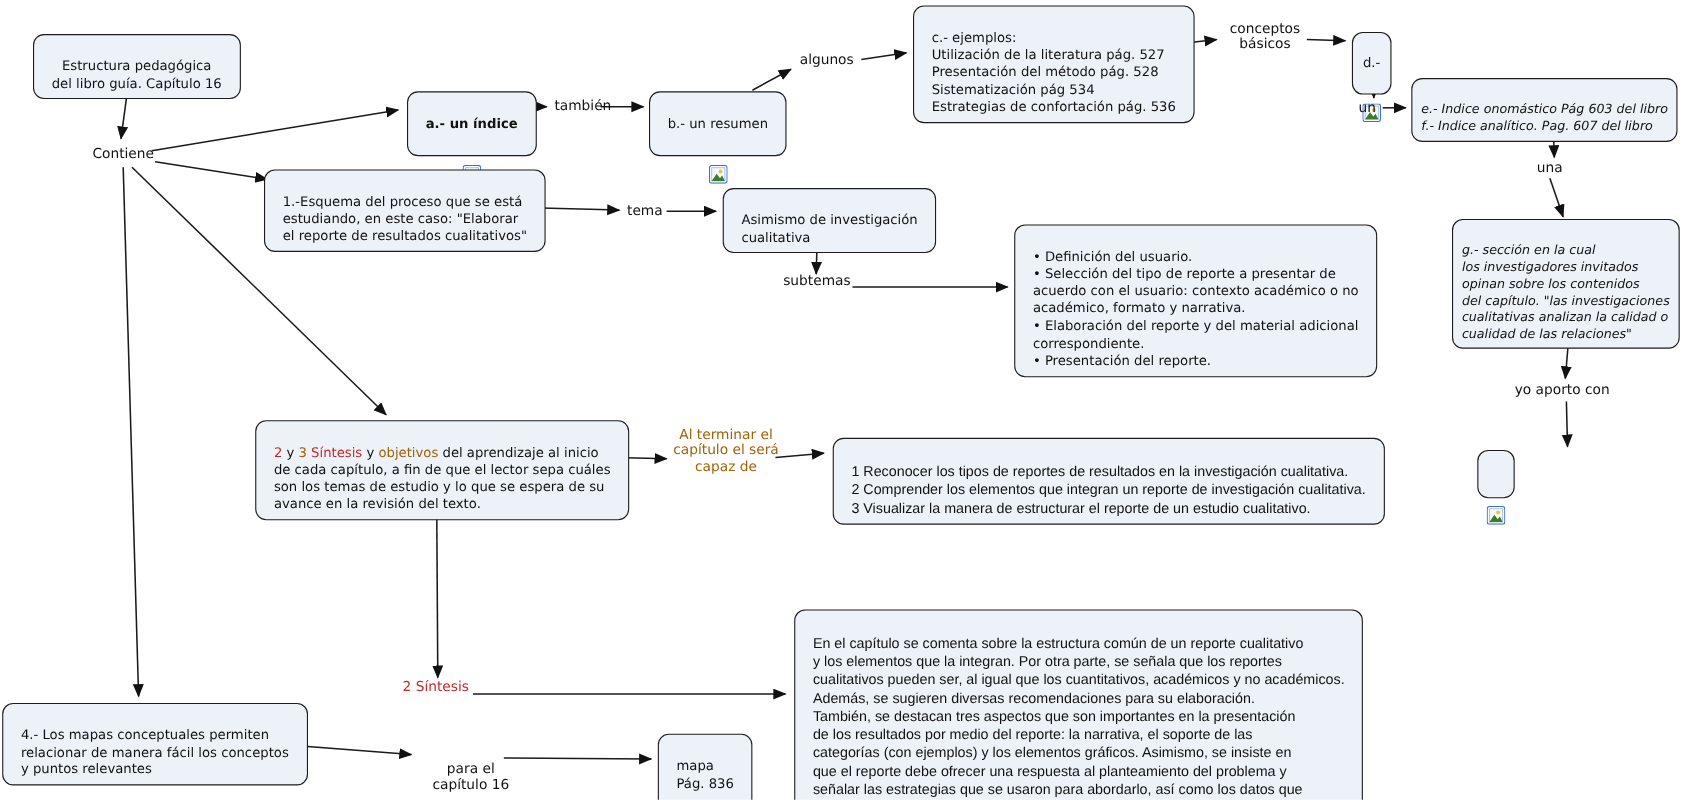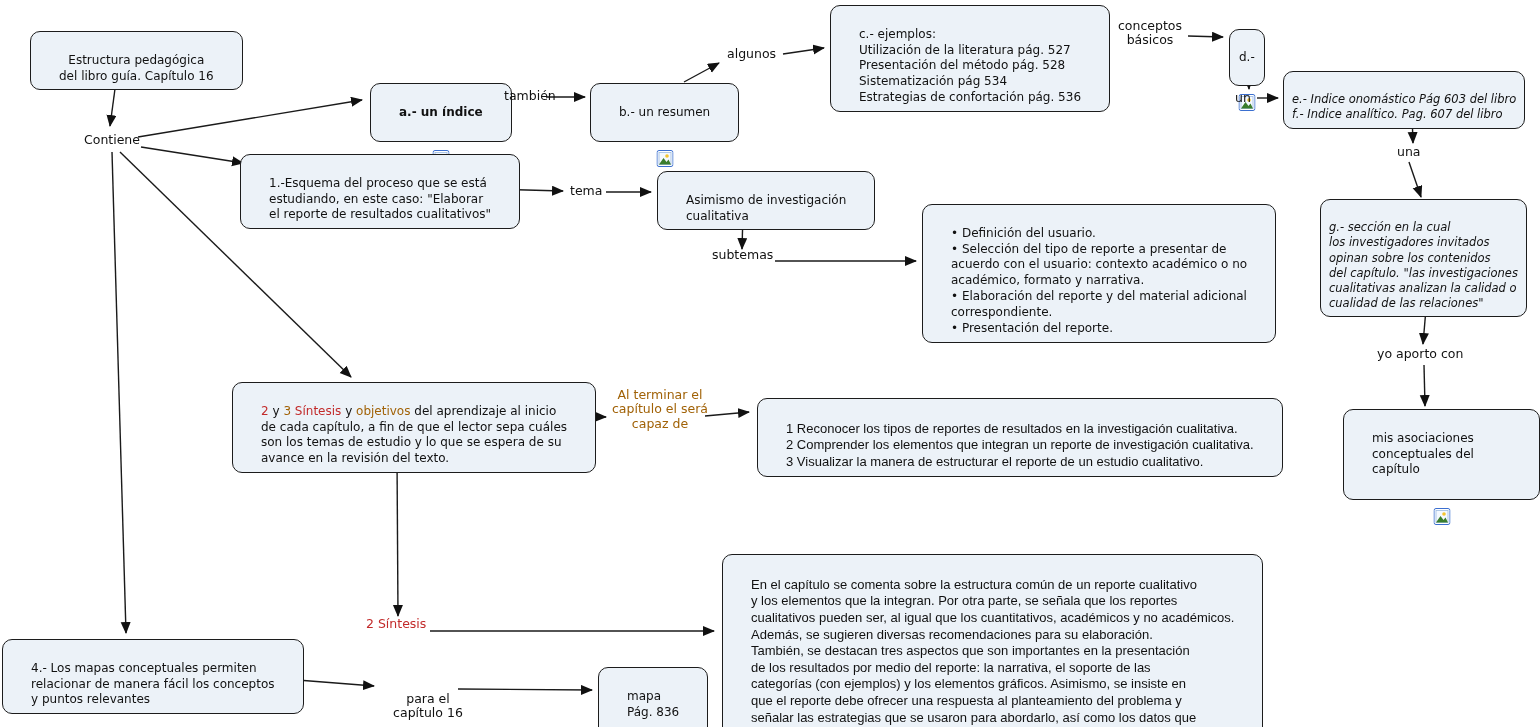--- a/index.html
+++ b/index.html
@@ -8,21 +8,21 @@
     background:#ffffff;
     font-family:"DejaVu Sans",sans-serif;
     color:#111;
   }
   #connectors{position:absolute;left:0;top:0;width:1540px;height:727px;pointer-events:none;}
   .node{
     position:absolute;
     background:#ecf2f8;
     border:1px solid #1c1c1c;
     border-radius:10px;
-    padding:5px 28px;
+    padding:5px 16px;
     font-size:12px;
     line-height:1.32;
     white-space:pre-line;
     box-sizing:border-box;
   }
   .node.center{text-align:center;}
   .node.tight{font-size:11.5px;padding:5px 8px;font-style:italic;}
   .node.alt{font-family:"Liberation Sans",sans-serif;font-size:13px;line-height:1.28;}
   .label{
     position:absolute;
@@ -137,22 +137,20 @@
 <div class="node tight" style="left:1320px;top:199px;">
   <span>g.- sección en la cual
 los investigadores invitados
 opinan sobre los contenidos
 del capítulo. "las investigaciones
 cualitativas analizan la calidad o
 cualidad de las relaciones"</span>
 </div>
 
 <div class="node" style="left:1343px;top:409px;">
-  <span>mis asociaciones
-conceptuales del capítulo</span>
   <span class="att-icon">
     <svg width="17" height="17" viewBox="0 0 17 17">
         <rect x="0.5" y="0.5" width="16" height="16" rx="2" fill="#fff" stroke="#3b6fd0"></rect>
         <rect x="2.5" y="2.5" width="12" height="12" fill="#f4f9ff" stroke="#9dbbe0" stroke-width="0.8"></rect>
         <circle cx="10.5" cy="6" r="1.8" fill="#f4c430"></circle>
         <path d="M2.5 14.5 L7 8 L10 12 L12 9.5 L14.5 14.5 Z" fill="#3a7d2c"></path>
       </svg>
   </span>
 </div>
 

